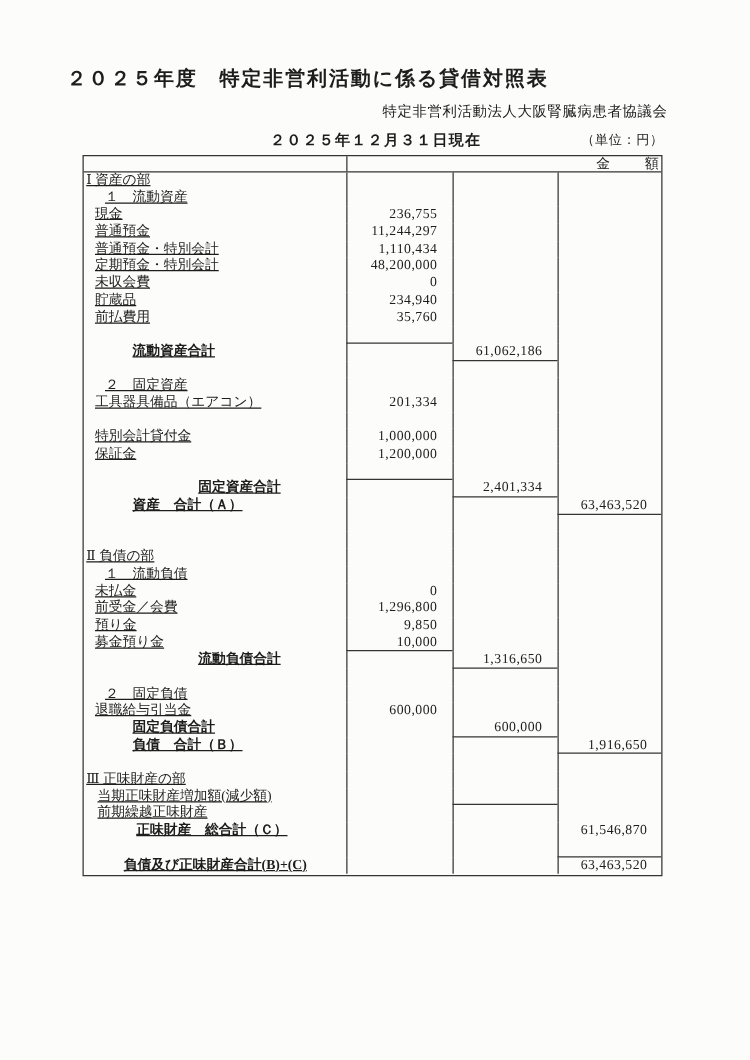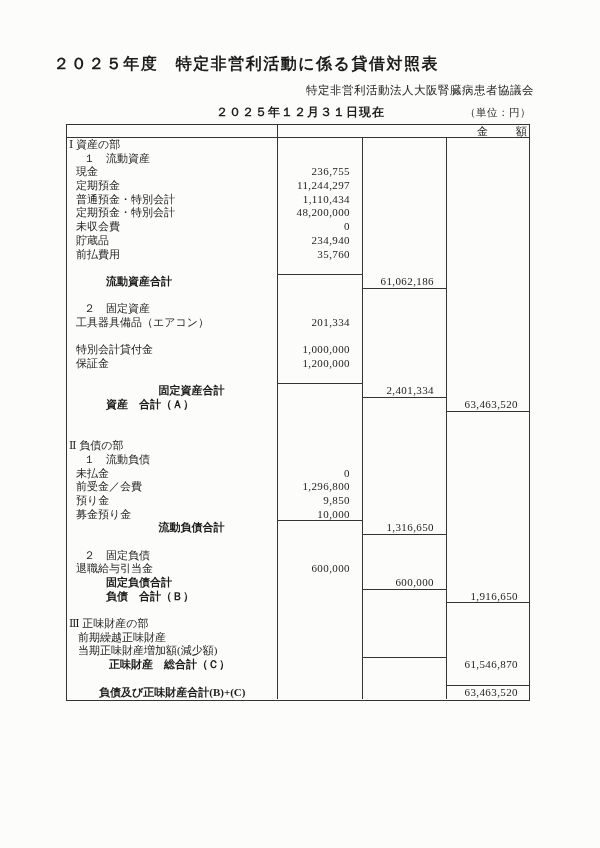--- a/index.html
+++ b/index.html
@@ -63,21 +63,21 @@
     white-space:nowrap;
   }
   .trow{
     display:flex;height:13.7px;box-sizing:border-box;
   }
   .cell{
     box-sizing:border-box;
     font-size:11px;line-height:13.7px;
     white-space:nowrap;
   }
-  .cell.lbl{width:210px;overflow:visible;}
+  .cell.lbl{width:210px;overflow:visible;text-decoration:underline;}
   .cell.amt{text-align:right;letter-spacing:0.4px;}
   .cell.c1{width:85px;border-left:1px solid var(--line);padding-right:12px;}
   .cell.c2{width:84px;border-left:1px solid var(--line);padding-right:12px;}
   .cell.c3{width:83px;border-left:1px solid var(--line);padding-right:11px;}
   .cell.rule{border-bottom:1px solid var(--line);}
   .b{font-weight:bold;}
 </style>
 </head>
 <body>
 
@@ -109,21 +109,21 @@
           <div class="cell amt c2"></div>
           <div class="cell amt c3"></div>
         </div>
         <div class="trow">
           <div class="cell lbl" style="padding-left: 9px;">現金</div>
           <div class="cell amt c1">236,755</div>
           <div class="cell amt c2"></div>
           <div class="cell amt c3"></div>
         </div>
         <div class="trow">
-          <div class="cell lbl" style="padding-left: 9px;">定期預金</div>
+          <div class="cell lbl" style="padding-left: 9px;">普通預金</div>
           <div class="cell amt c1">11,244,297</div>
           <div class="cell amt c2"></div>
           <div class="cell amt c3"></div>
         </div>
         <div class="trow">
           <div class="cell lbl" style="padding-left: 9px;">普通預金・特別会計</div>
           <div class="cell amt c1">1,110,434</div>
           <div class="cell amt c2"></div>
           <div class="cell amt c3"></div>
         </div>
@@ -307,29 +307,29 @@
           <div class="cell amt c2"></div>
           <div class="cell amt c3"></div>
         </div>
         <div class="trow">
           <div class="cell lbl" style="padding-left: 2px;">Ⅲ 正味財産の部</div>
           <div class="cell amt c1"></div>
           <div class="cell amt c2"></div>
           <div class="cell amt c3"></div>
         </div>
         <div class="trow">
+          <div class="cell lbl" style="padding-left: 11px;">当期正味財産増加額(減少額)</div>
+          <div class="cell amt c1"></div>
+          <div class="cell amt c2 rule"></div>
+          <div class="cell amt c3"></div>
+        </div>
+        <div class="trow">
           <div class="cell lbl" style="padding-left: 11px;">前期繰越正味財産</div>
           <div class="cell amt c1"></div>
           <div class="cell amt c2"></div>
-          <div class="cell amt c3"></div>
-        </div>
-        <div class="trow">
-          <div class="cell lbl" style="padding-left: 11px;">当期正味財産増加額(減少額)</div>
-          <div class="cell amt c1"></div>
-          <div class="cell amt c2 rule"></div>
           <div class="cell amt c3"></div>
         </div>
         <div class="trow">
           <div class="cell lbl b" style="padding-left: 42px;">正味財産　総合計（Ｃ）</div>
           <div class="cell amt c1"></div>
           <div class="cell amt c2"></div>
           <div class="cell amt c3">61,546,870</div>
         </div>
         <div class="trow">
           <div class="cell lbl" style="padding-left: 0px;"></div>

